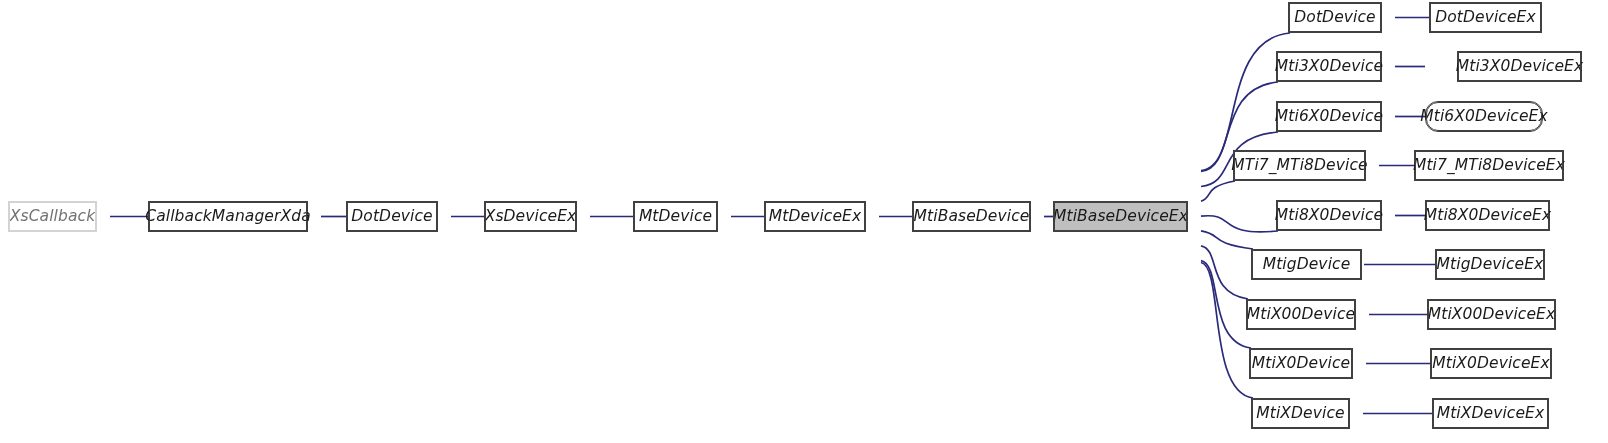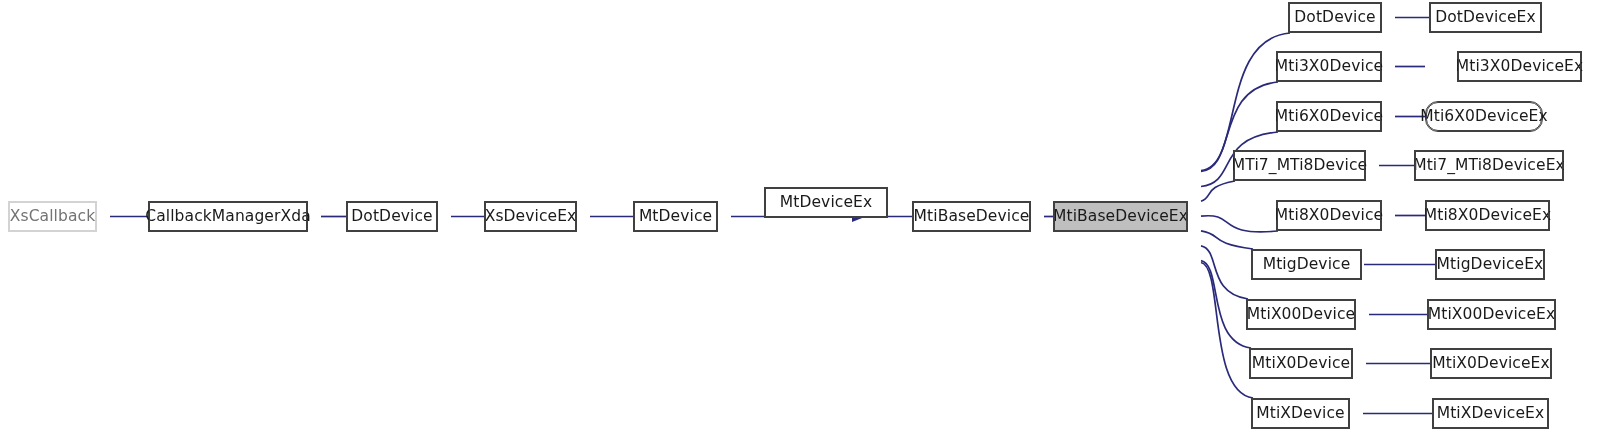--- a/index.html
+++ b/index.html
@@ -31,20 +31,21 @@
     border:1px solid #404040;
     outline:1px solid #404040;
     outline-offset:-2px;
     color:#1a1a1a;
     font-size:15.5px;
     line-height:1;
     letter-spacing:0.1px;
     white-space:nowrap;
     height:31px;
     z-index:3;
+    font-style:italic;
   }
   .node.highlight{
     background:#bfbfbf;
   }
   .node.faded{
     border:1px solid #d3d3d3;
     outline:1px solid #d3d3d3;
     color:#737373;
   }
   .node-label{
@@ -119,21 +120,21 @@
       </div>
       <div class="node" style="left: 346px; top: 201px; width: 92px;">
         <span class="node-label">DotDevice</span>
       </div>
       <div class="node" style="left: 484px; top: 201px; width: 93px;">
         <span class="node-label">XsDeviceEx</span>
       </div>
       <div class="node" style="left: 633px; top: 201px; width: 85px;">
         <span class="node-label">MtDevice</span>
       </div>
-      <div class="node" style="left: 764px; top: 187px; width: 124px;">
+      <div class="node" style="left: 764px; top: 201px; width: 102px;">
         <span class="node-label">MtDeviceEx</span>
       </div>
       <div class="node" style="left: 912px; top: 201px; width: 119px;">
         <span class="node-label">MtiBaseDevice</span>
       </div>
       <div class="node highlight" style="left: 1053px; top: 201px; width: 135px;">
         <span class="node-label">MtiBaseDeviceEx</span>
       </div>
       <div class="node" style="left: 1288px; top: 2px; width: 94px;">
         <span class="node-label">DotDevice</span>

